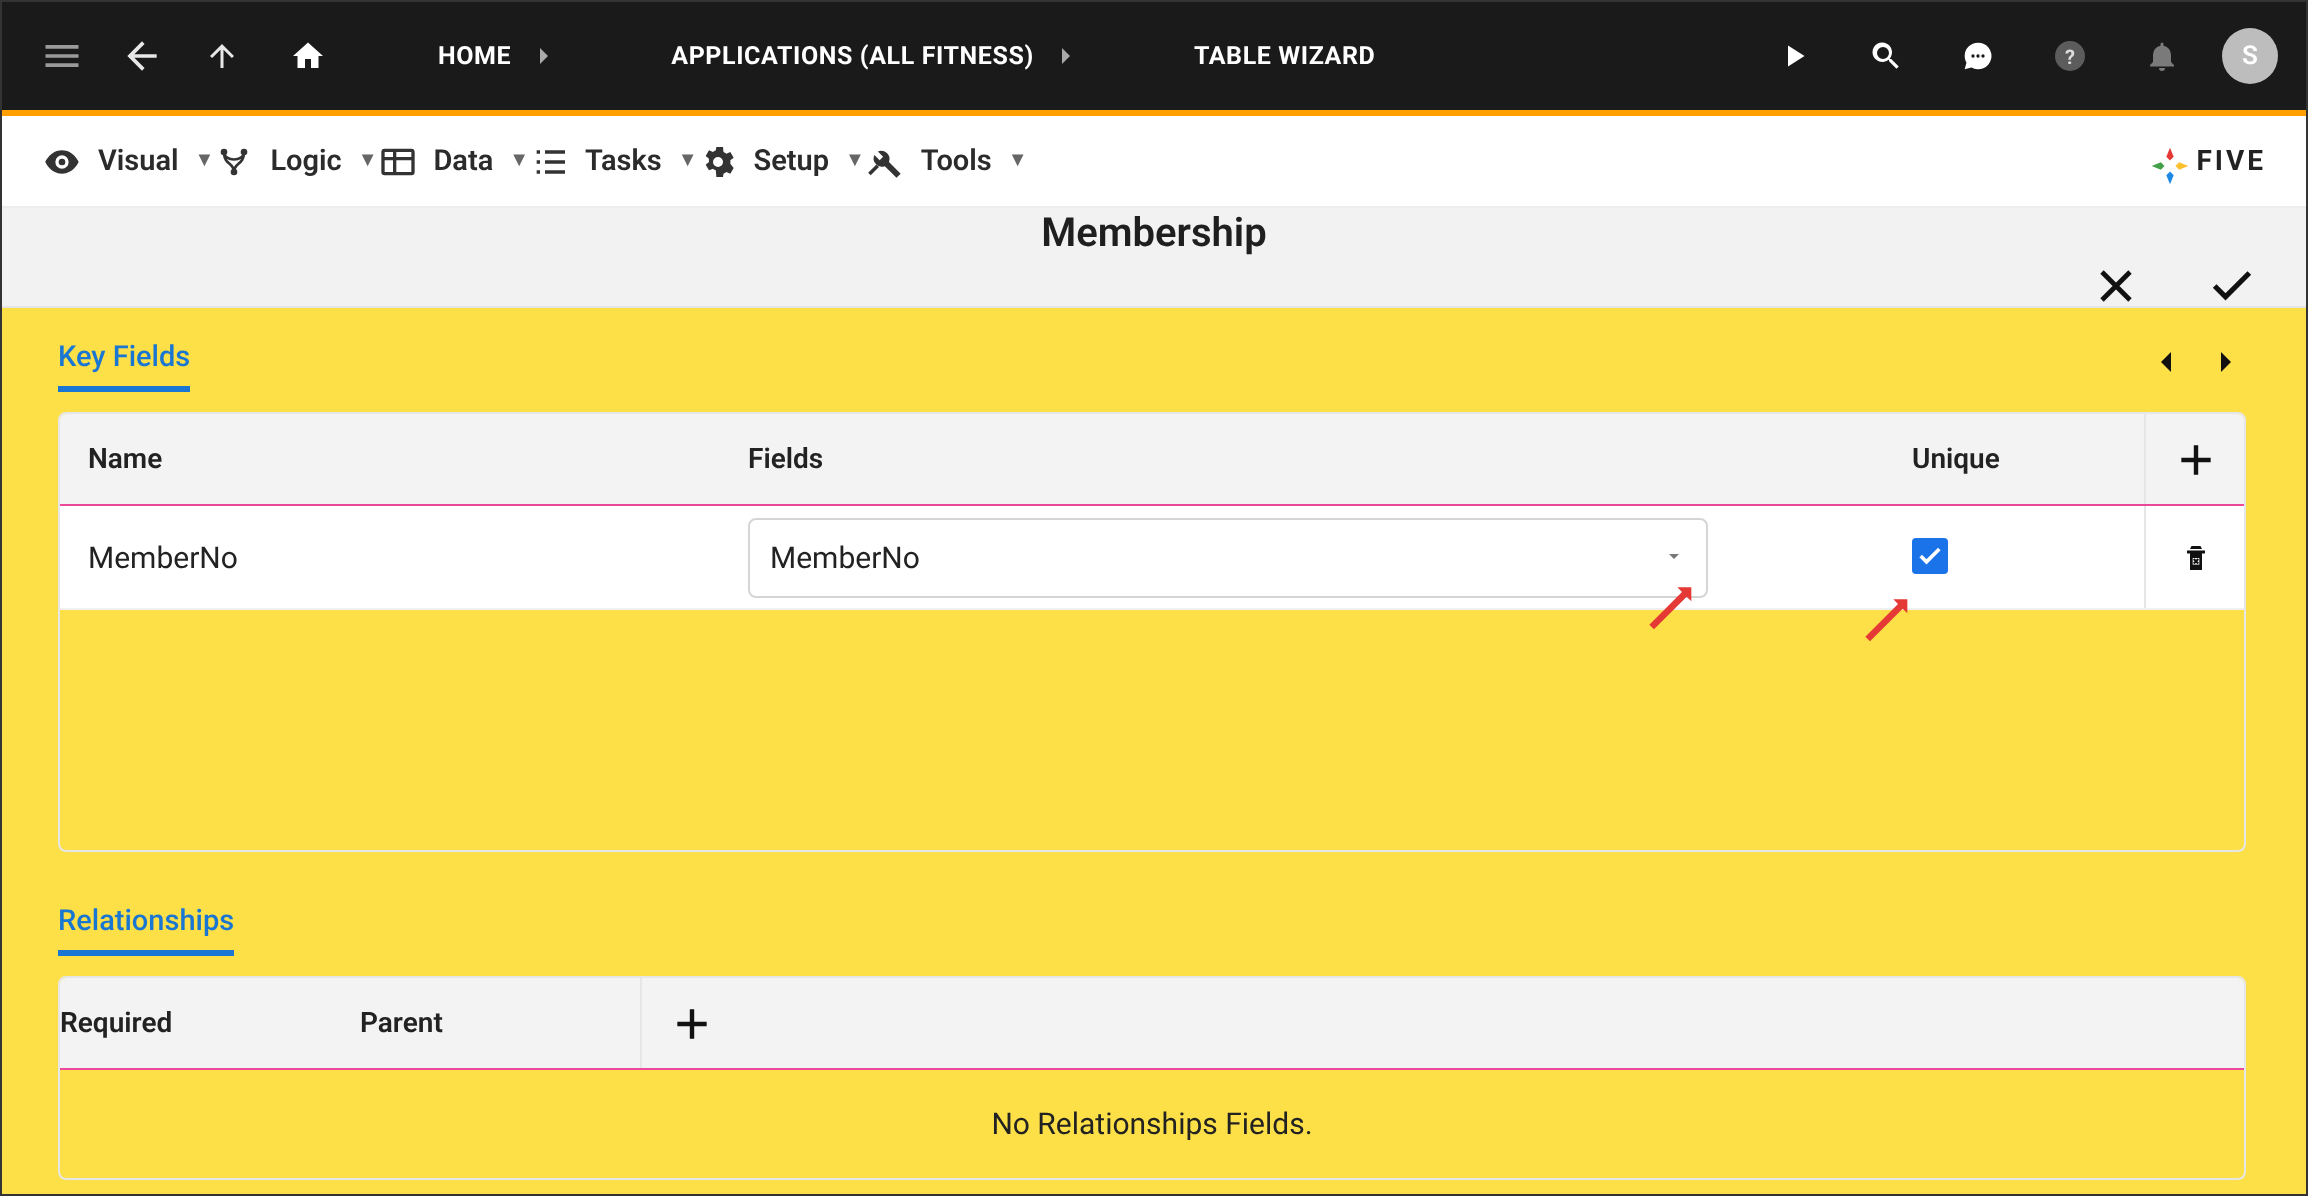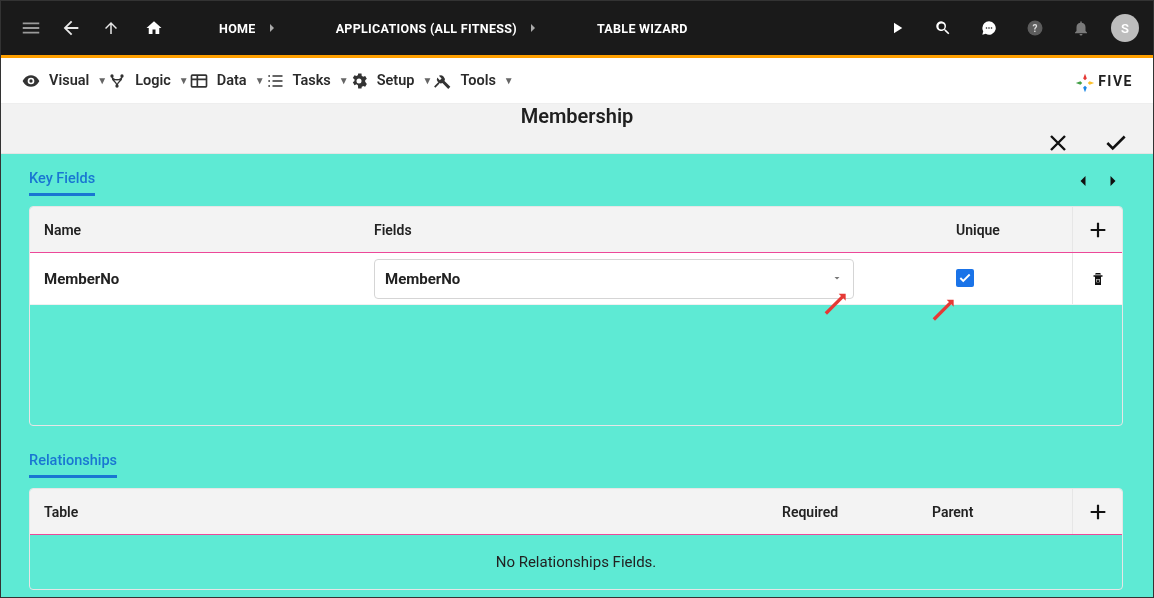--- a/index.html
+++ b/index.html
@@ -58,21 +58,21 @@
   .titlebar {
     height: 50px; background: #f2f2f2; display: flex; align-items: center; padding: 0 22px;
     border-bottom: 1px solid #e5e5e5;
     flex-direction: column;
   }
   .titlebar .title { font-size: 20px; font-weight: 600; color: #1f1f1f; }
   .titlebar .actions { margin-left: auto; display: flex; align-items: center; gap: 28px; }
   .titlebar .actions .iconbtn { width: 30px; height: 30px; display:flex;align-items:center;justify-content:center;cursor:pointer;color:#111; }
 
   
-  .content-wrap { height: calc(598px - 54px - 3px - 46px - 50px); overflow: auto; padding: 12px 16px 10px 14px; background:#5eead4; position:relative;}
+  .content-wrap { height: calc(598px - 54px - 3px - 46px - 50px); overflow: auto; padding: 12px 16px 10px 14px; background:#fde047; position:relative;}
   .content-wrap::-webkit-scrollbar { width: 12px; }
   .content-wrap::-webkit-scrollbar-thumb { background: #c6c6c6; border-radius: 6px; }
   .content-wrap::-webkit-scrollbar-track { background: #f0f0f0; }
 
   
   .section {
     margin-bottom: 22px;
   }
   .section-header {
     display: flex; align-items: center; padding: 4px 14px 0 14px;
@@ -93,21 +93,21 @@
     position: relative;
   }
   .col-name  { flex: 0 0 340px; padding-left: 14px; }
   .col-fields{ flex: 1 1 auto; padding-left: 4px;}
   .col-unique{ flex: 0 0 140px; text-align:left; padding-left:24px;}
   .col-action{ flex: 0 0 50px; border-left:1px solid #e6e6e6; display:flex;align-items:center;justify-content:center; height:100%; cursor:pointer;}
   .thead .th { font-size: 14px; font-weight:600; color:#222; }
   .trow {
     display:flex; align-items:center; height: 52px; border-bottom:1px solid #f0f0f0; background:#fff;
   }
-  .trow .td { font-size: 15px; color:#222;font-weight:bold; }
+  .trow .td { font-size: 15px; color:#222; }
   .trow .col-name { display:flex; align-items:center; }
   .select-box {
     border: 1px solid #d5d5d5; border-radius: 4px; height: 40px; width: 480px;
     display:flex; align-items:center; padding: 0 10px; cursor:pointer; position:relative;
     background:#fff;
   }
   .select-box .arrow { position:absolute; right:10px; top:50%; transform:translateY(-50%); color:#777; }
   .select-value { font-size: 15px; }
   .checkbox {
     width: 18px; height: 18px; border-radius: 2px; display:inline-flex; align-items:center; justify-content:center;
@@ -354,21 +354,20 @@
       <div class="empty-area"></div>
     </div>
   </div>
 
   <div class="section">
     <div class="section-header">
       <div class="section-title">Relationships</div>
     </div>
     <div class="tablecard rel">
       <div class="thead">
-        <div class="th" style="flex:1 1 auto; padding-left:14px;">Table</div>
         <div class="col-req th">Required</div>
         <div class="col-parent th">Parent</div>
         <div class="col-action">
           <svg width="22" height="22" viewBox="0 0 24 24">
               <path stroke="#111" stroke-width="2.4" d="M12 4v16M4 12h16"></path>
             </svg>
         </div>
       </div>
       <div class="empty-msg">No Relationships Fields.</div>
     </div>

